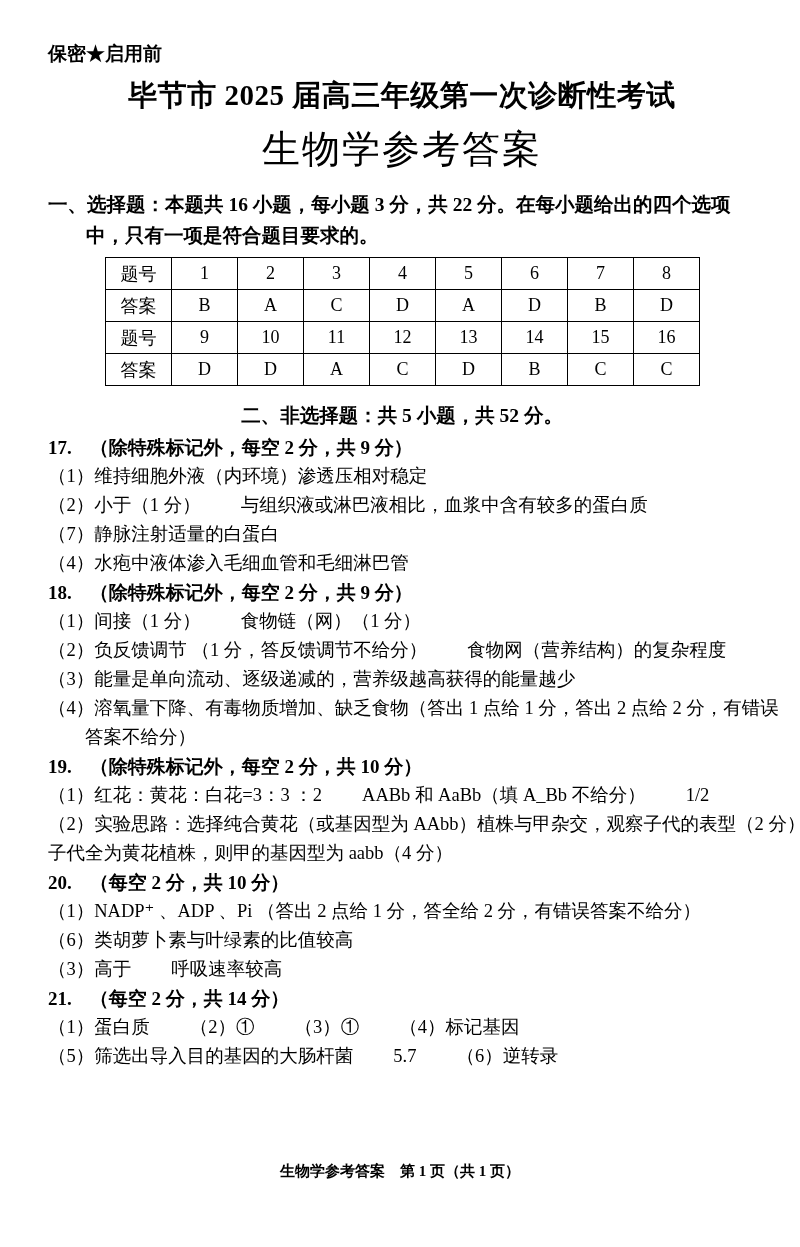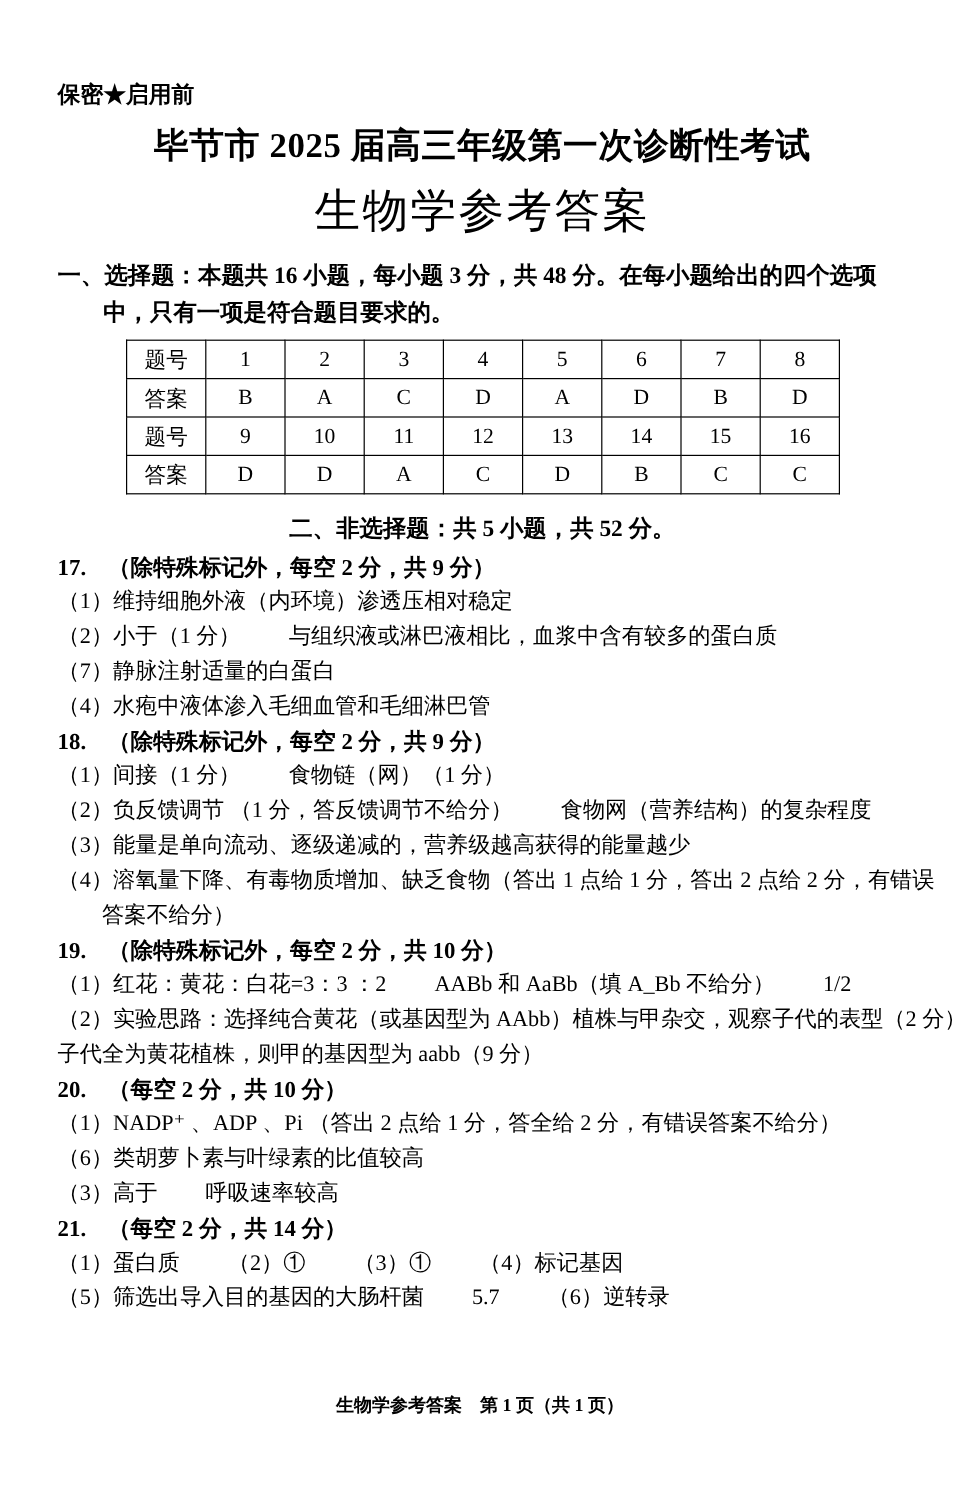--- a/index.html
+++ b/index.html
@@ -4,21 +4,21 @@
 <style>
   html, body { margin: 0; padding: 0; background: #ffffff; }
   .page {
     position: relative;
     width: 800px;
     height: 1247px;
     background: #ffffff;
     color: #000000;
     font-family: "Liberation Serif", "DejaVu Serif", serif;
     box-sizing: border-box;
-    padding: 68px 44px 0 48px;
+    padding: 42px 44px 0 48px;
     overflow: hidden;
   }
   .confidential {
     font-size: 19px;
     font-weight: bold;
     line-height: 24px;
   }
   .exam-title {
     text-align: center;
     font-size: 29px;
@@ -88,21 +88,21 @@
 <body>
 
 <div class="page">
 
   <div class="confidential">保密★启用前</div>
 
   <h1 class="exam-title">毕节市 2025 届高三年级第一次诊断性考试</h1>
 
   <div class="answer-key-title">生物学参考答案</div>
 
-  <p class="sec-heading">一、选择题：本题共 16 小题，每小题 3 分，共 48 分。在每小题给出的四个选项中，只有一项是符合题目要求的。</p>
+  <p class="sec-heading">一、选择题：本题共 16 小题，每小题 3 分，共 22 分。在每小题给出的四个选项中，只有一项是符合题目要求的。</p>
 
   <table class="answer-table">
     <tbody>
         <tr>
           <td>题号</td>
           <td>1</td>
           <td>2</td>
           <td>3</td>
           <td>4</td>
           <td>5</td>
@@ -198,21 +198,21 @@
         </div>
         <div class="q-line">
           <span class="seg">（1）红花：黄花：白花=3：3 ：2</span>
           <span class="seg">AABb 和 AaBb（填 A_Bb 不给分）</span>
           <span class="seg">1/2</span>
         </div>
         <div class="q-line">
           <span class="seg">（2）实验思路：选择纯合黄花（或基因型为 AAbb）植株与甲杂交，观察子代的表型（2 分）</span>
         </div>
         <div class="q-line">
-          <span class="seg">子代全为黄花植株，则甲的基因型为 aabb（9 分）</span>
+          <span class="seg">子代全为黄花植株，则甲的基因型为 aabb（4 分）</span>
         </div>
       </div>
       <div class="question">
         <div class="q-head">
           <span class="q-num">20.</span>
           <span class="q-note">（每空 2 分，共 10 分）</span>
         </div>
         <div class="q-line">
           <span class="seg">（1）NADP⁺ 、ADP 、Pi （答出 2 点给 1 分，答全给 2 分，有错误答案不给分）</span>
         </div>

